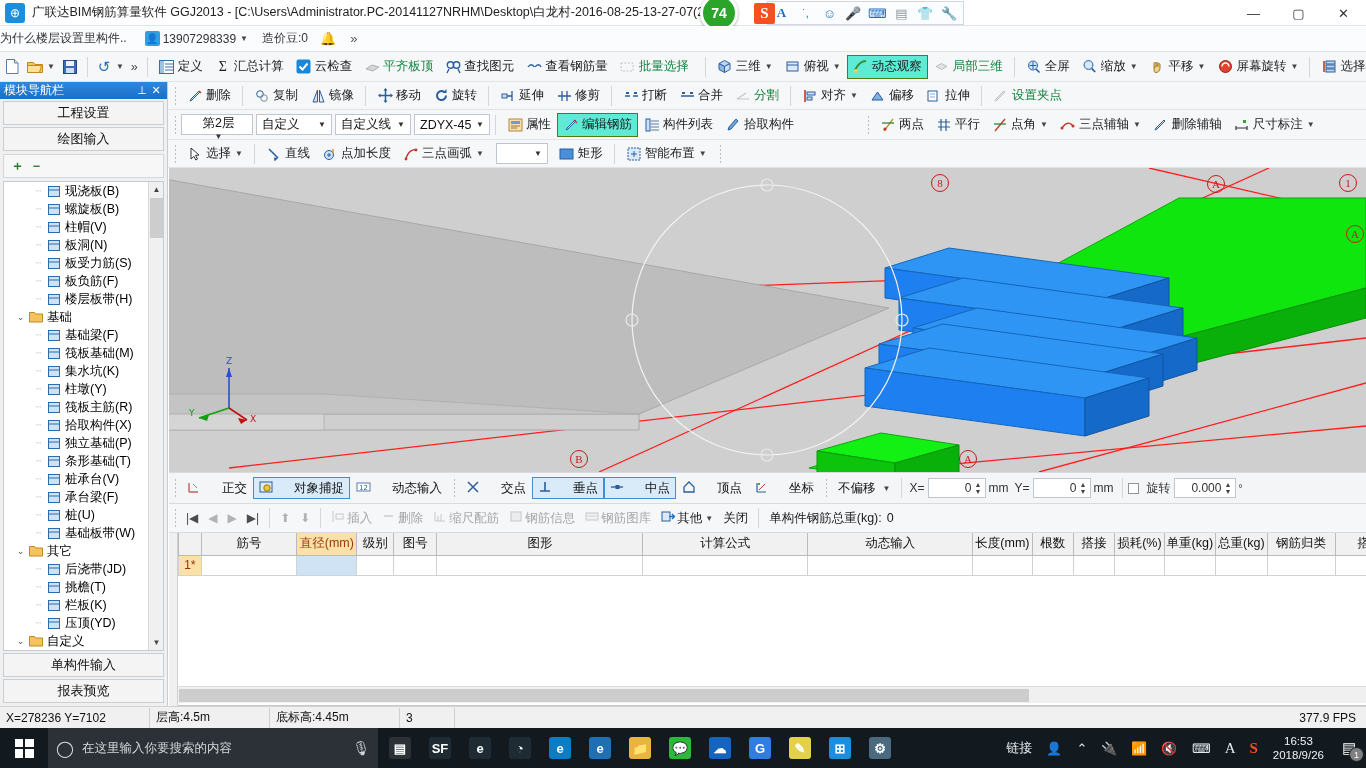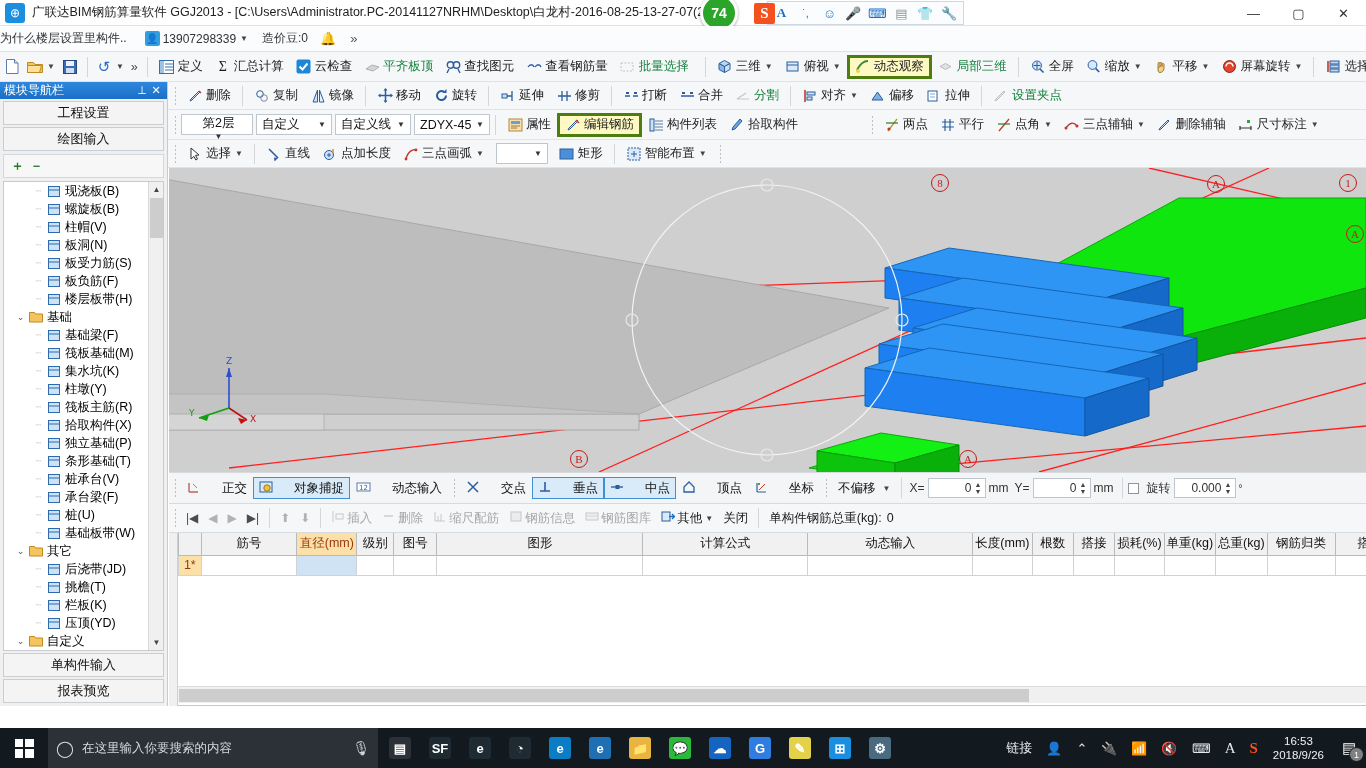--- a/index.html
+++ b/index.html
@@ -81,21 +81,21 @@
   .tbrow.r1 { top: 52px; height: 30px; }
   .tbrow.r2 { top: 82px; height: 28px; }
   .tbrow.r3 { top: 110px; height: 30px; }
   .tbrow.r4 { top: 140px; height: 28px; }
 
   .tbitem {
     display: flex; align-items: center; gap: 3px; padding: 1px 5px; height: 24px;
     white-space: nowrap; color: #1a1a1a; font-size: 12.5px; border: 1px solid transparent;
   }
   .tbitem.disabled { color: #15803d; }
-  .tbitem.active { border: 3px solid #4d7c0f; background: #fef9c3; }
+  .tbitem.active { border: 1px solid #4d7c0f; background: #5eead4; }
   .tbitem .gi { width: 16px; height: 16px; display: inline-flex; align-items: center;
      justify-content: center; font-size: 13px; }
   .sep { width: 1px; height: 20px; background: #d3d7dc; margin: 0 5px; flex: 0 0 auto; }
   .grip { width: 4px; height: 20px; margin: 0 3px 0 5px; flex: 0 0 auto;
     background-image: radial-gradient(#b9bec4 40%, transparent 41%);
     background-size: 3px 4px; }
   .caret { font-size: 8px; color: #444; margin-left: 1px; }
 
   
   .combo {
@@ -1474,20 +1474,27 @@
             <td></td>
             <td></td>
           </tr>
         </tbody>
     </table>
   </div>
   <div class="tbl-hscroll">
     <div class="tbl-hthumb"></div>
   </div>
 
+  <div class="statusbar">
+    <div class="sb-cell" style="width:150px;">X=278236  Y=7102</div>
+    <div class="sb-cell" style="width:120px;">层高:4.5m</div>
+    <div class="sb-cell" style="width:130px;">底标高:4.45m</div>
+    <div class="sb-cell" style="width:55px;">3</div>
+    <div class="sb-fps">377.9 FPS</div>
+  </div>
 
   <div class="taskbar">
     <div class="tb-start">
       <div class="tb-winlogo">
           <i></i>
           <i></i>
           <i></i>
           <i></i>
         </div>
     </div>

